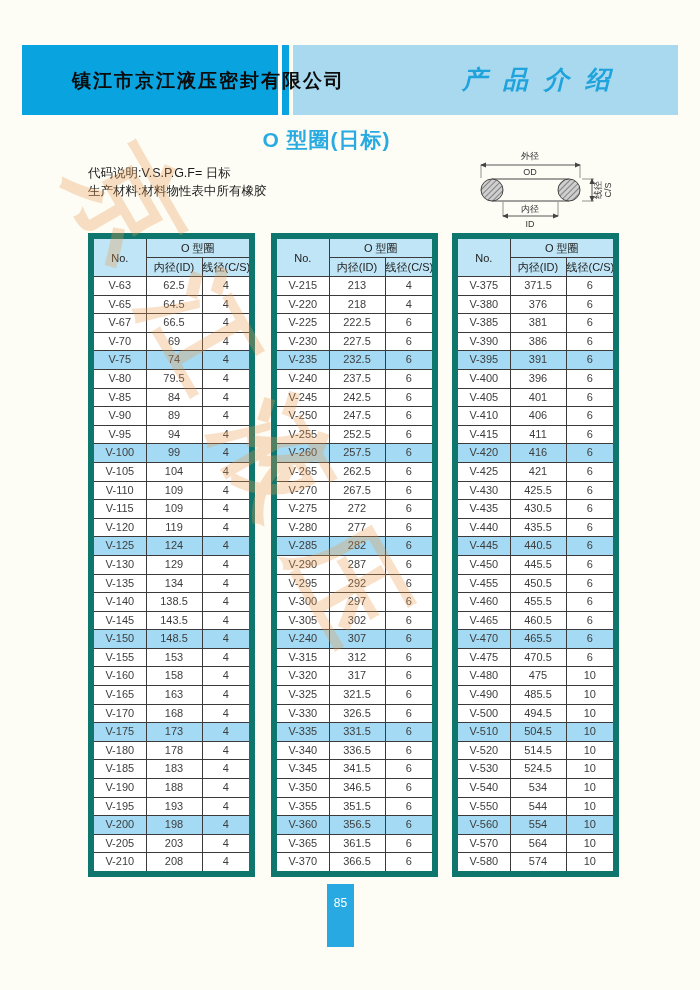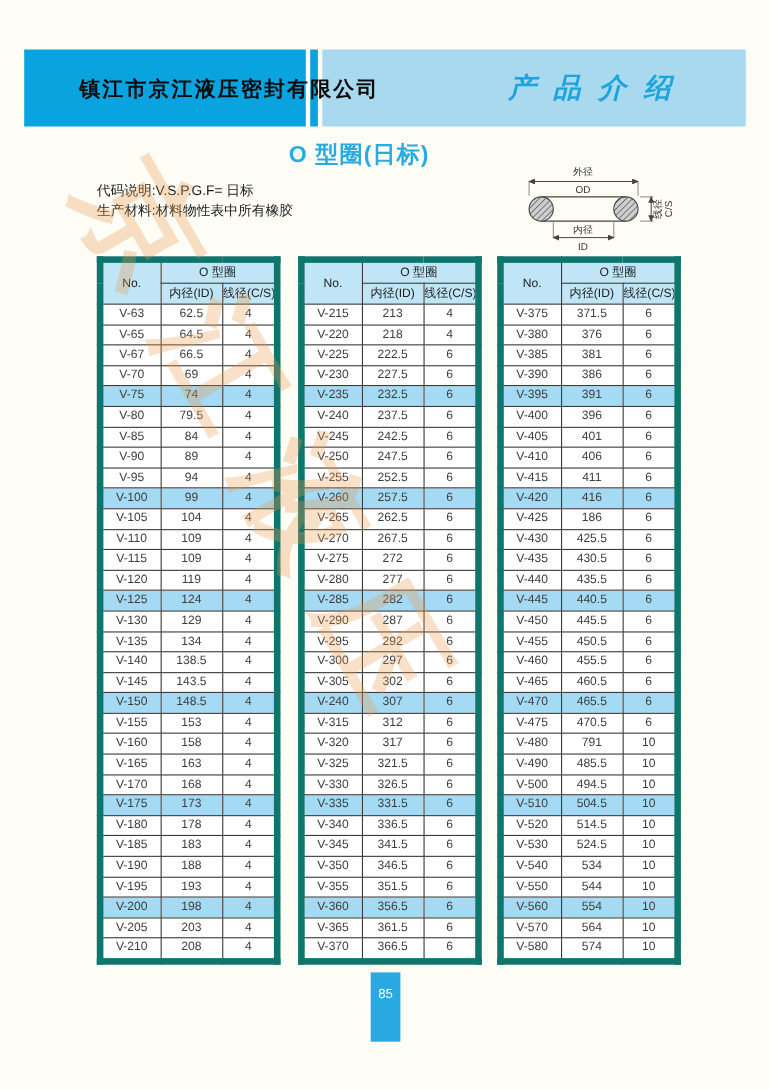--- a/index.html
+++ b/index.html
@@ -39,21 +39,21 @@
   
   .tbl { position:absolute; top:233px; }
   .tbl-1 { left:88px; } .tbl-2 { left:271px; } .tbl-3 { left:452px; }
   table { border-collapse:collapse; table-layout:fixed; width:161px; border:6px solid #0f766e; }
   th, td { border:1px solid #3a3a3a; text-align:center; padding:0; overflow:hidden; white-space:nowrap; }
   th { background:#bfe5f6; font-weight:normal; font-size:11px; color:#222; height:18px; line-height:18px; }
   td { font-size:11px; color:#3d3d3d; height:17.6px; line-height:17.6px; background:#ffffff; }
   tr.hl td { background:#a4daf3;margin-top:36px; }
   
   .page-num {
-    position:absolute; left:337px; top:884px; width:27px; height:63px;
+    position:absolute; left:327px; top:884px; width:27px; height:63px;
     background:#29a9e2; color:#ffffff; font-size:12px; text-align:center;
     padding-top:12px;
   }
   
   .watermark {
     position:absolute; left:165px; top:118px;
     font-size:112px; font-weight:bold; letter-spacing:34px;
     color:rgba(236,152,72,0.30);
     transform:rotate(60deg); transform-origin:0 0;
     white-space:nowrap; pointer-events:none; z-index:5;
@@ -537,21 +537,21 @@
           <td>411</td>
           <td>6</td>
         </tr>
         <tr class="hl">
           <td>V-420</td>
           <td>416</td>
           <td>6</td>
         </tr>
         <tr>
           <td>V-425</td>
-          <td>186</td>
+          <td>421</td>
           <td>6</td>
         </tr>
         <tr>
           <td>V-430</td>
           <td>425.5</td>
           <td>6</td>
         </tr>
         <tr>
           <td>V-435</td>
           <td>430.5</td>
@@ -592,21 +592,21 @@
           <td>465.5</td>
           <td>6</td>
         </tr>
         <tr>
           <td>V-475</td>
           <td>470.5</td>
           <td>6</td>
         </tr>
         <tr>
           <td>V-480</td>
-          <td>791</td>
+          <td>475</td>
           <td>10</td>
         </tr>
         <tr>
           <td>V-490</td>
           <td>485.5</td>
           <td>10</td>
         </tr>
         <tr>
           <td>V-500</td>
           <td>494.5</td>

